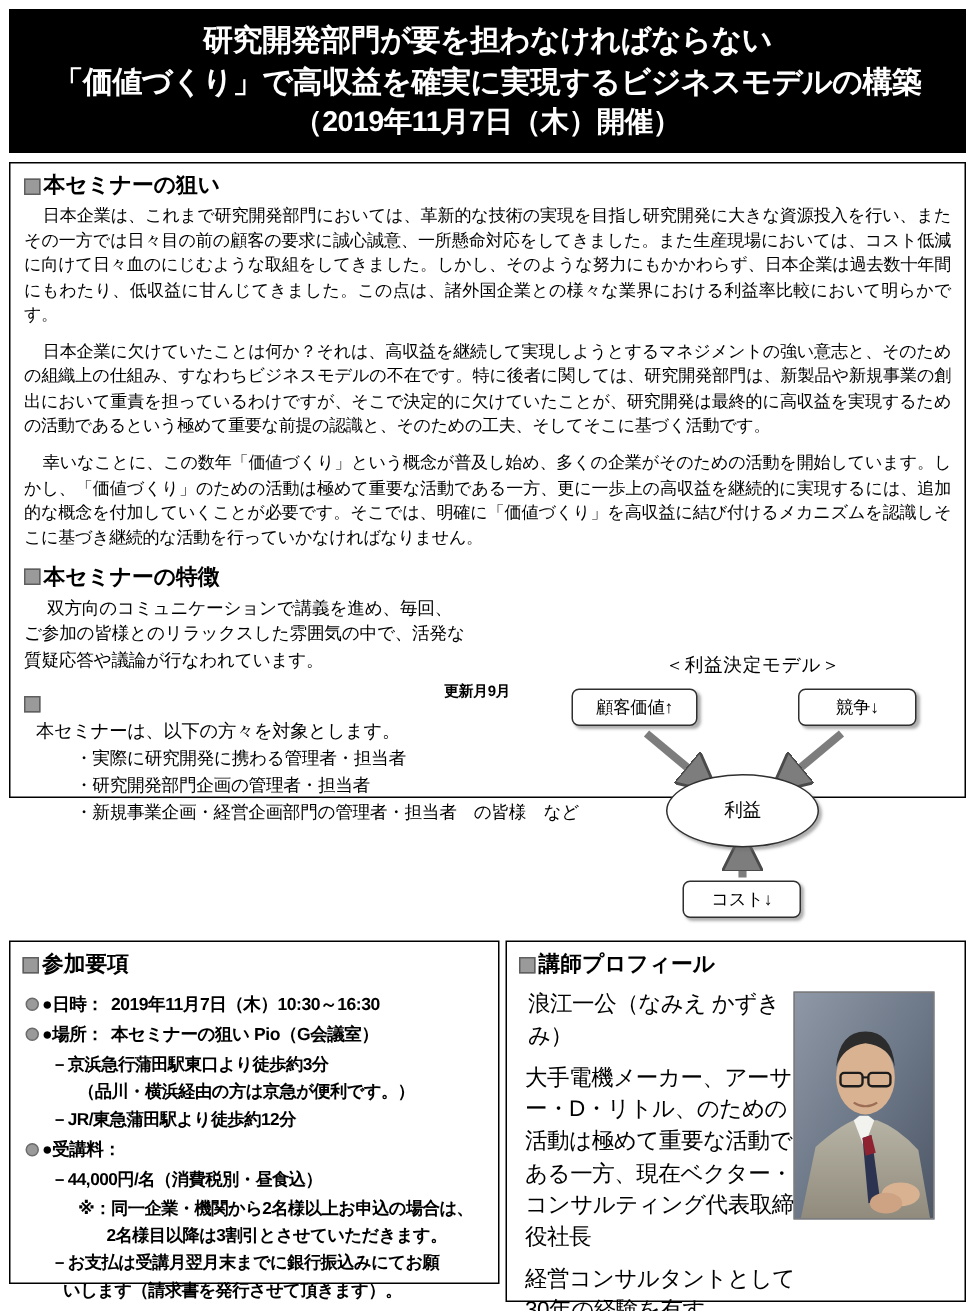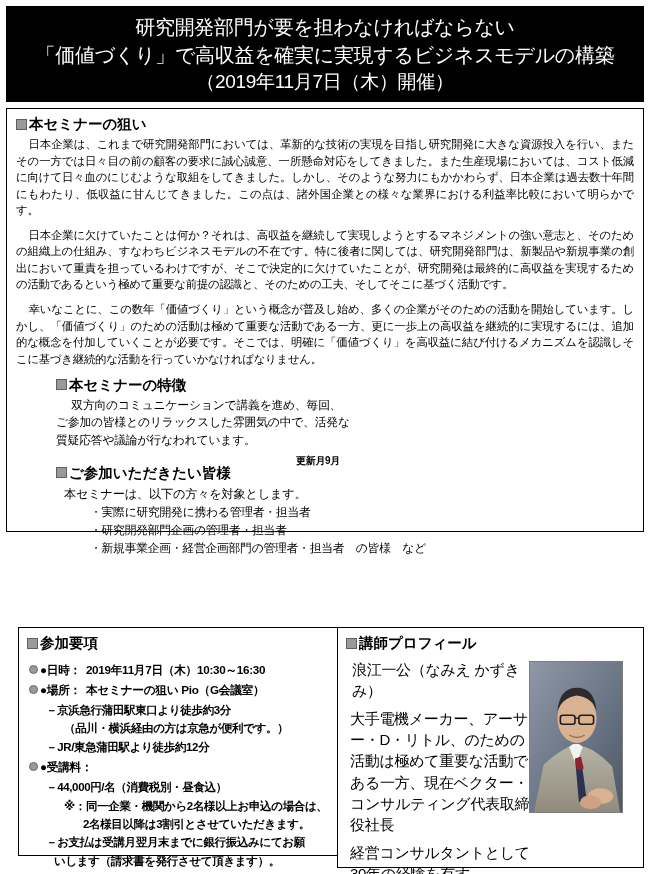--- a/index.html
+++ b/index.html
@@ -27,21 +27,21 @@
     color: #ffffff;
     box-sizing: border-box;
     display: flex;
     flex-direction: column;
     align-items: center;
     justify-content: center;
     padding-top: 2px;
   }
   .title-line {
     font-size: 20px;
-    font-weight: normal;
+    font-weight: bold;
     line-height: 1.38;
     letter-spacing: -0.3px;
     white-space: nowrap;
   }
   .title-line.l3 { font-size: 19px; }
 
   
   .box {
     position: absolute;
     box-sizing: border-box;
@@ -84,21 +84,20 @@
     text-justify: inter-character;
     margin: 0 0 8.5px 0;
     letter-spacing: -0.25px;
   }
   .para.indent { text-indent: 1.1em; }
 
   
   .lower-area {
     position: relative;
     margin-top: 2px;
-    margin-left: 40px;
   }
   .left-col {
     width: 330px;
   }
   .feat-body {
     font-size: 11.8px;
     line-height: 1.47;
     letter-spacing: -0.2px;
     margin: 1px 0 0 0;
   }
@@ -175,21 +174,21 @@
 
   .arrow-svg {
     position: absolute;
     left: 0; top: 0;
     width: 255px; height: 188px;
     pointer-events: none;
   }
 
   
   .apply-box {
-    left: 18px;
+    left: 6px;
     top: 627px;
     width: 327px;
     height: 229px;
     padding: 6px 6px 4px 8px;
   }
   .profile-box {
     left: 337px;
     top: 627px;
     width: 307px;
     height: 241px;
@@ -293,33 +292,51 @@
         <span>本セミナーの特徴</span>
       </div>
       <div class="feat-body">
         <div class="ln1">双方向のコミュニケーションで講義を進め、毎回、</div>
         <div>ご参加の皆様とのリラックスした雰囲気の中で、活発な</div>
         <div>質疑応答や議論が行なわれています。</div>
       </div>
 
       <div class="sec-head attend-head">
         <span class="sq"></span>
-        <span>ご参加いただきたい皆様</span>
       </div>
       <div class="attend-intro">本セミナーは、以下の方々を対象とします。</div>
       <ul class="attend-list">
         <li>・実際に研究開発に携わる管理者・担当者</li>
         <li>・研究開発部門企画の管理者・担当者</li>
         <li>・新規事業企画・経営企画部門の管理者・担当者　の皆様　など</li>
       </ul>
     </div>
   </div>
 
   <div class="update-note">更新月9月</div>
 
+  <div class="diagram">
+    <div class="diag-title">＜利益決定モデル＞</div>
+
+    <svg class="arrow-svg" viewBox="0 0 255 188">
+      <defs>
+        <marker id="ah" markerWidth="5" markerHeight="5" refX="2.2" refY="2.5" orient="auto" markerUnits="strokeWidth">
+          <path d="M0,0 L5,2.5 L0,5 z" fill="#7d7d7d" stroke="#4a4a4a" stroke-width="0.35"></path>
+        </marker>
+      </defs>
+      <line x1="56" y1="54" x2="92" y2="84" stroke="#7d7d7d" stroke-width="5.4" marker-end="url(#ah)"></line>
+      <line x1="186" y1="54" x2="150" y2="84" stroke="#7d7d7d" stroke-width="5.4" marker-end="url(#ah)"></line>
+      <line x1="120" y1="150" x2="120" y2="134" stroke="#7d7d7d" stroke-width="5.4" marker-end="url(#ah)"></line>
+    </svg>
+
+    <div class="node node-rect node-kokyaku">顧客価値↑</div>
+    <div class="node node-rect node-kyoso">競争↓</div>
+    <div class="node node-rieki">利益</div>
+    <div class="node node-rect node-cost">コスト↓</div>
+  </div>
 </div>
 
 <div class="box apply-box">
   <div class="sec-head">
     <span class="sq"></span>
     <span>参加要項</span>
   </div>
 
   <ul class="apply-list">
     <li class="apply-item">

